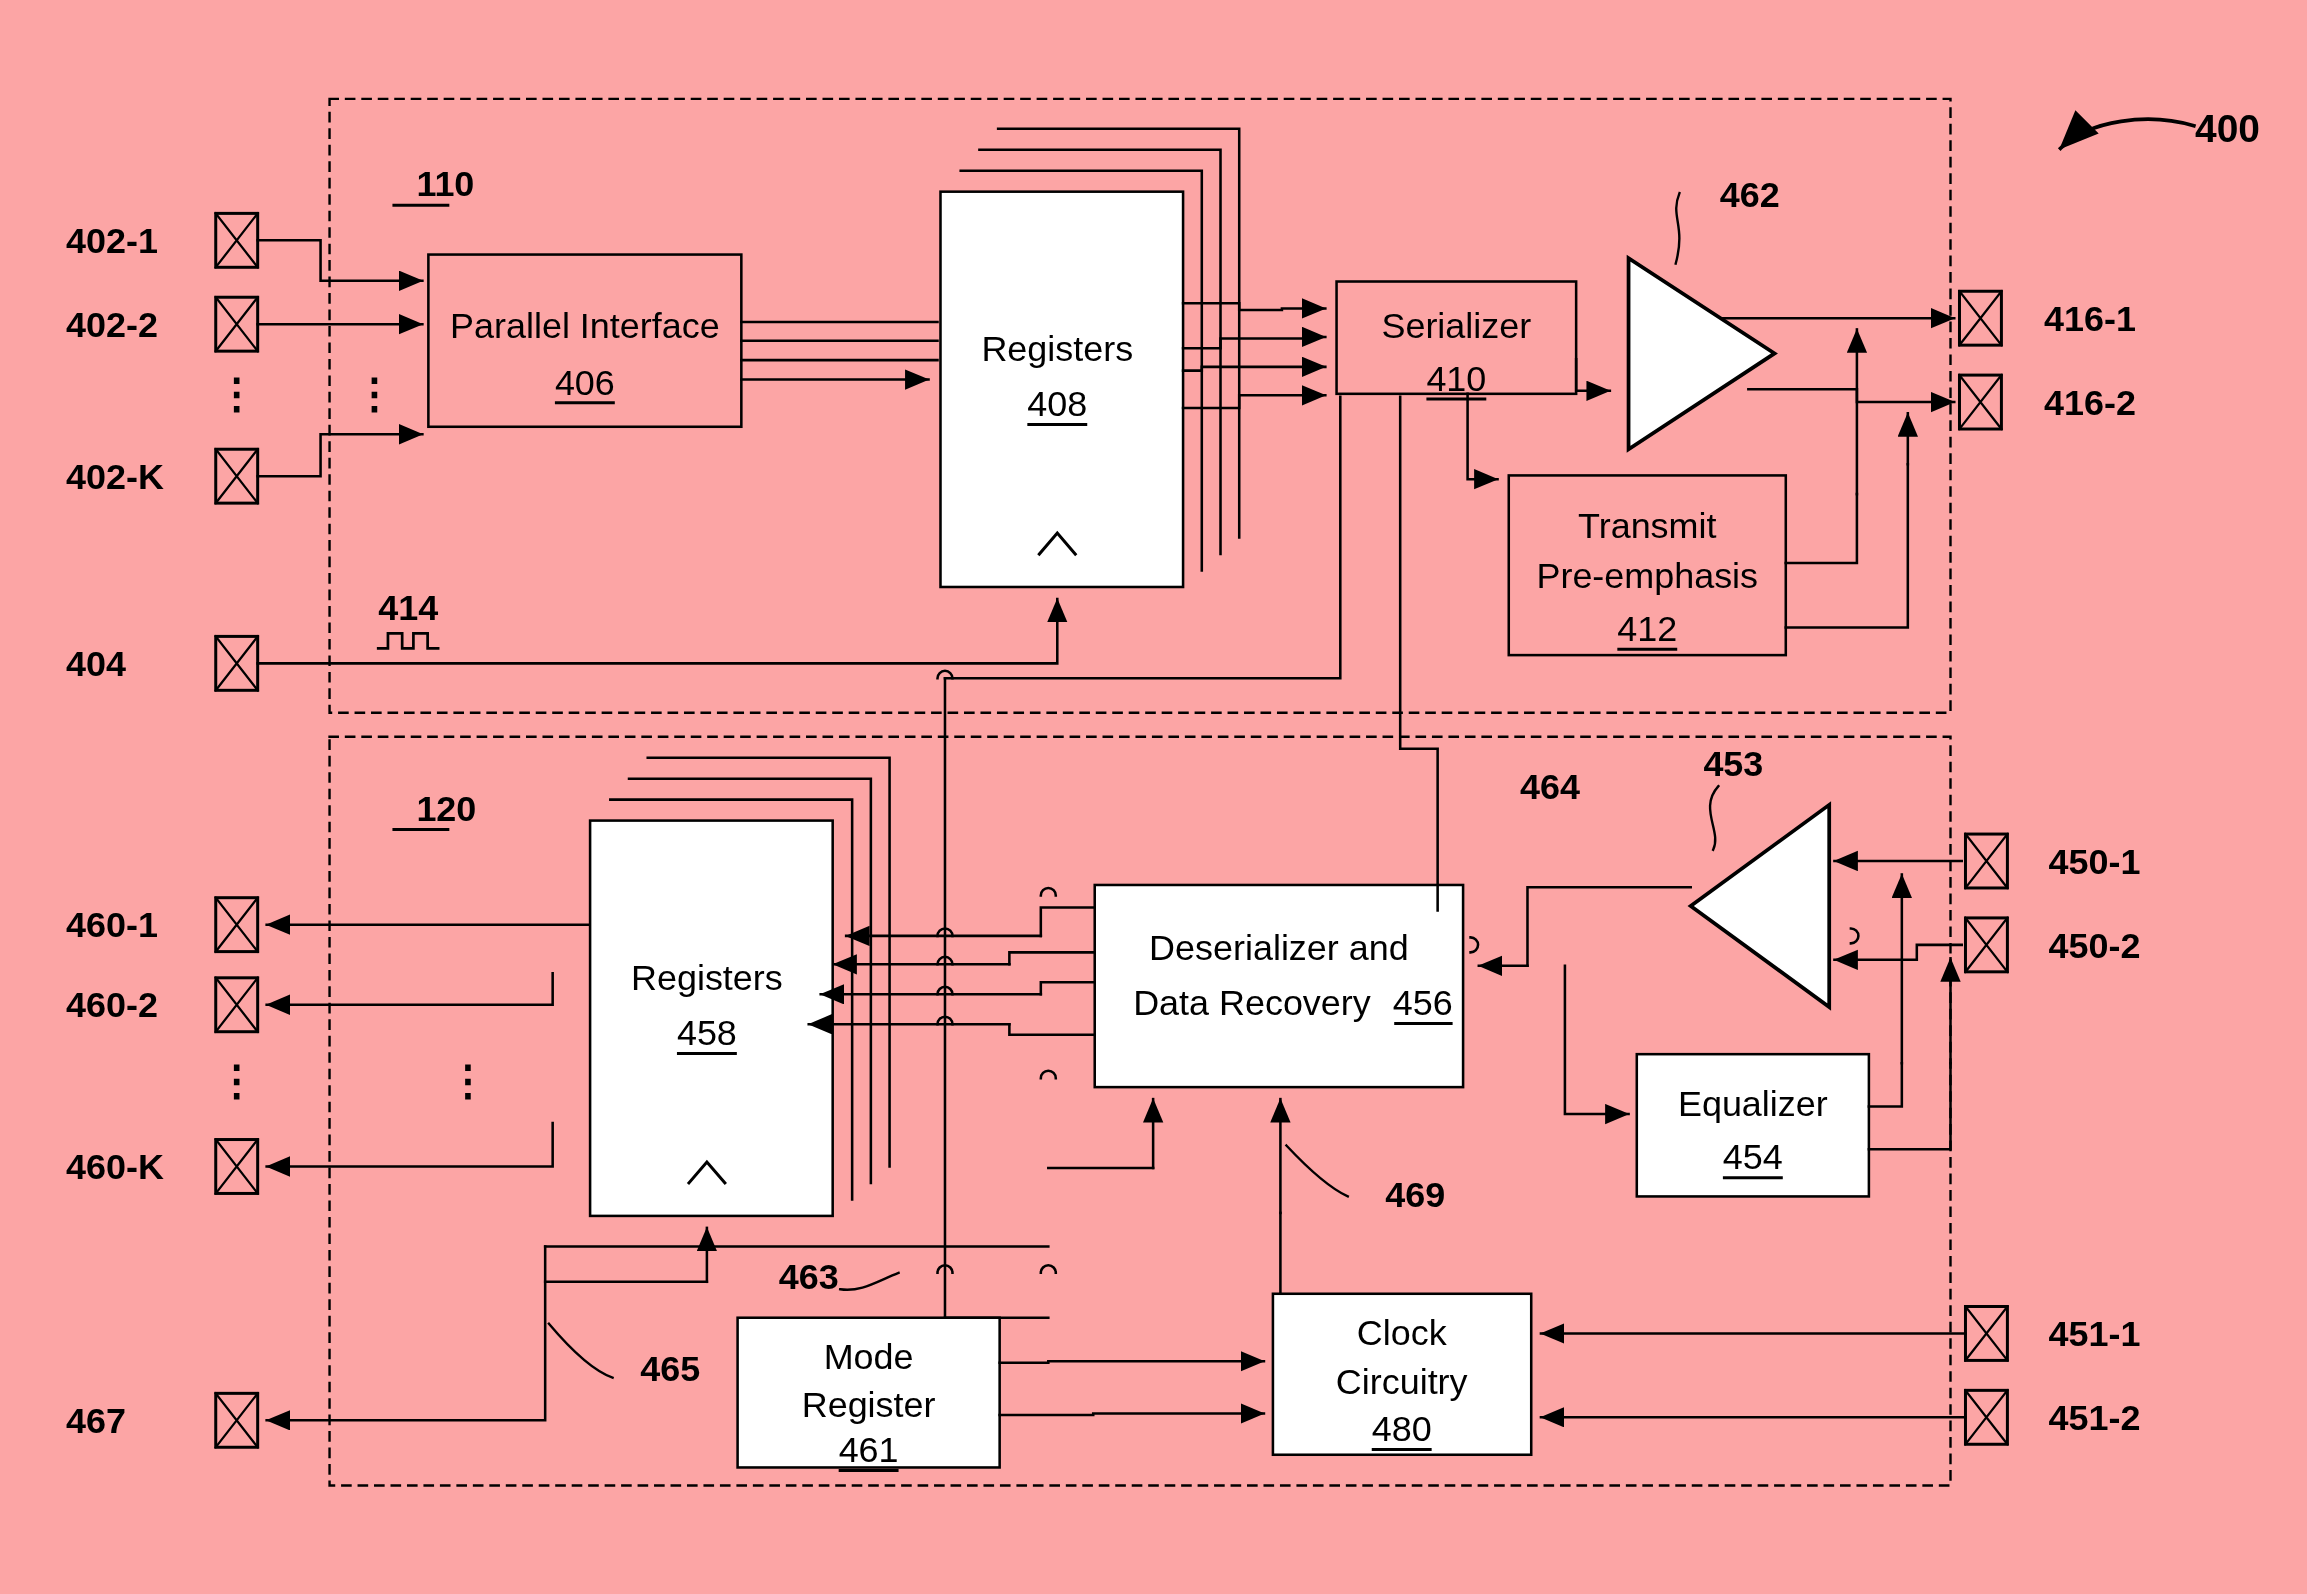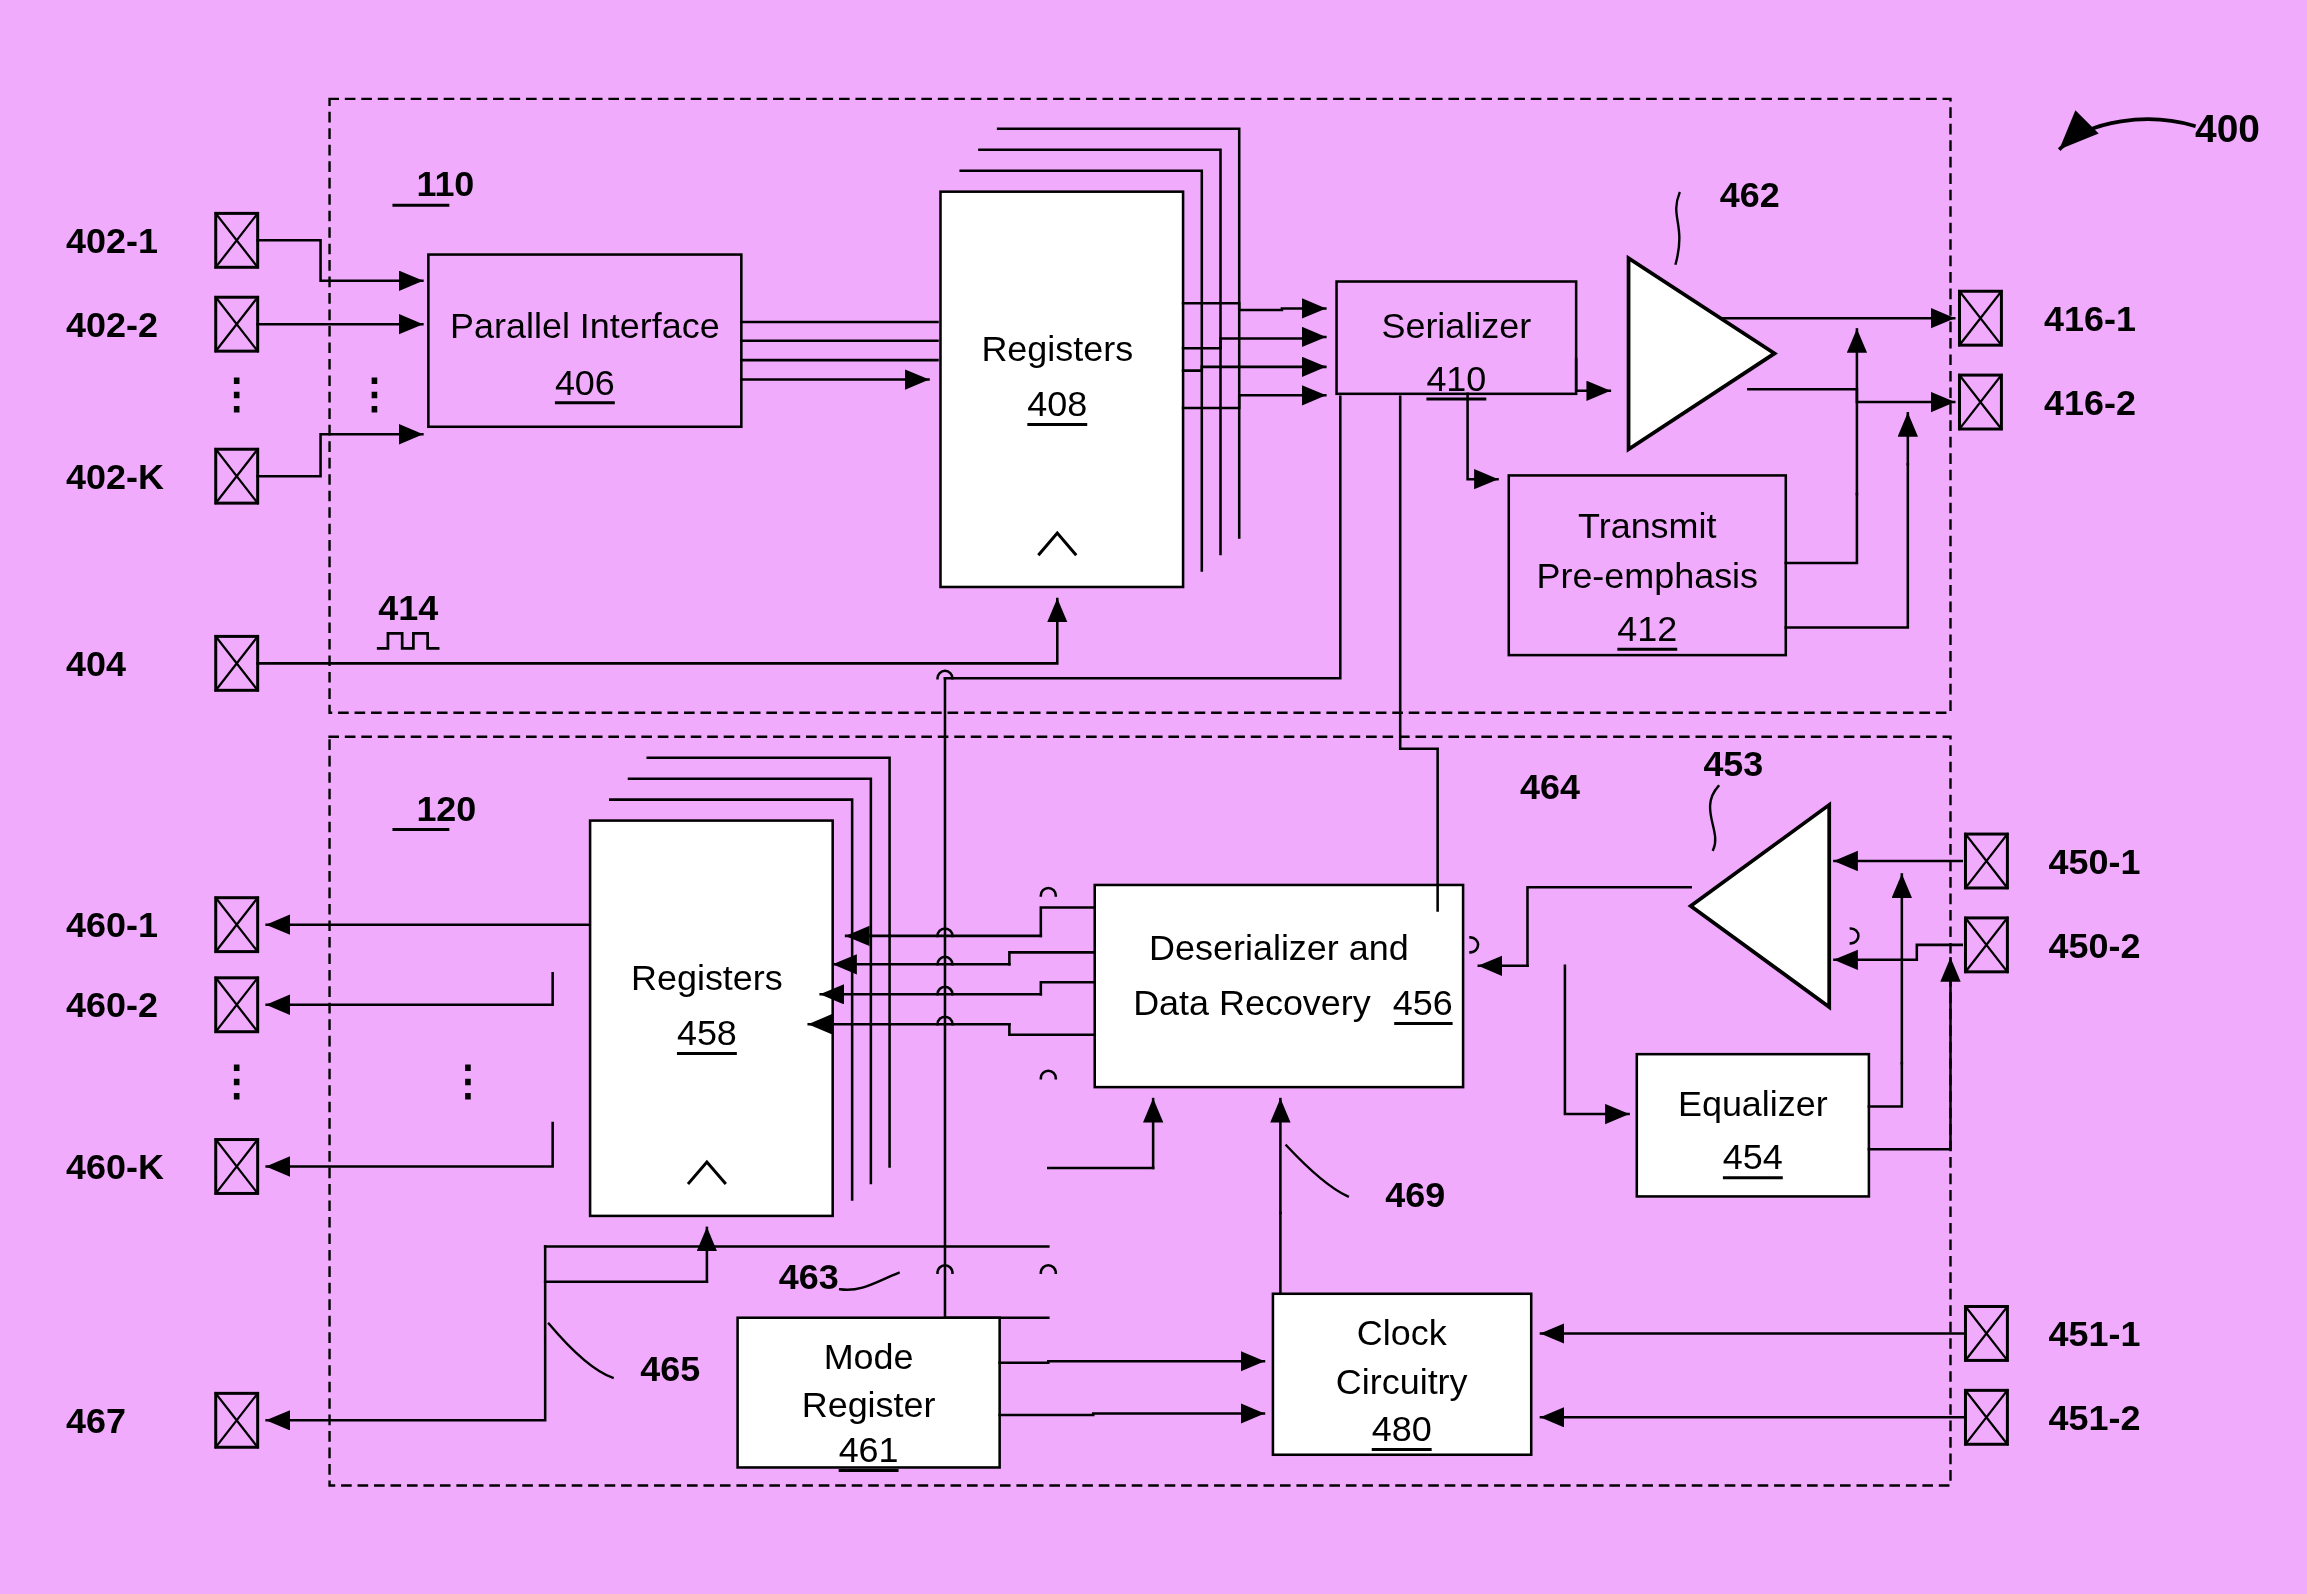--- a/index.html
+++ b/index.html
@@ -1,16 +1,16 @@
 <!DOCTYPE html>
 <html style="font-size:12px"><head>
 <meta charset="utf-8">
 <style>
   html,body{margin:0;padding:0;background:#ffffff;}
-  #root{position:relative;width:2307px;height:1594px;background:#f0abfc;
+  #root{position:relative;width:2307px;height:1594px;background:#fca5a5;
         font-family:"Liberation Sans", sans-serif;}
   svg{position:absolute;left:0;top:0;width:2307px;height:1594px;}
   .lbl{font-family:"Liberation Sans", sans-serif;font-weight:700;fill:#000;}
   .blk{font-family:"Liberation Sans", sans-serif;font-weight:400;fill:#000;}
   text{white-space:pre;}
 </style>
 </head>
 <body>
 <div id="root">
 

